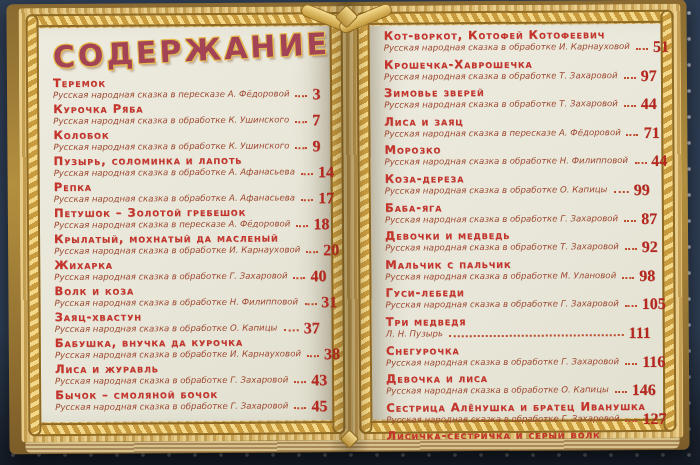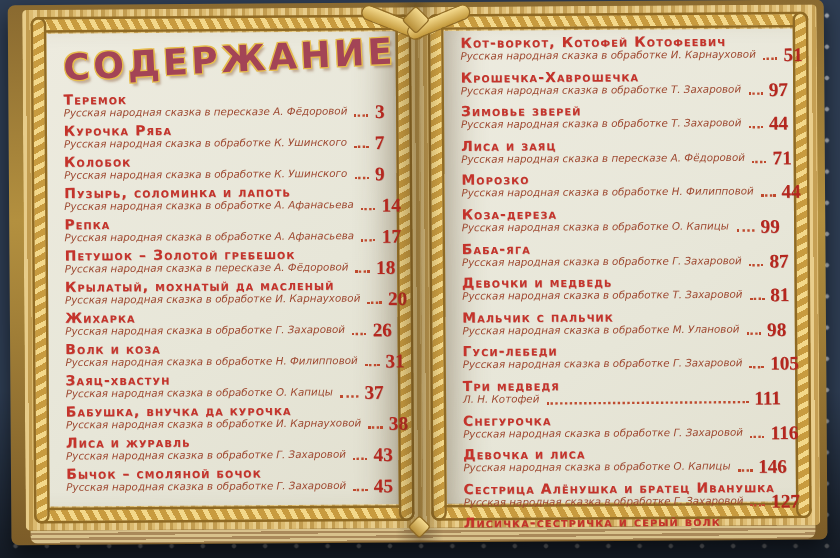--- a/index.html
+++ b/index.html
@@ -160,21 +160,21 @@
       <span class="entry-dots"></span>
       <span class="entry-num">20</span>
     </div>
   </div>
 
   <div class="entry">
     <div class="entry-title">Жихарка</div>
     <div class="entry-row">
       <span class="entry-sub">Русская народная сказка в обработке Г. Захаровой</span>
       <span class="entry-dots"></span>
-      <span class="entry-num">26</span>
+      <span class="entry-num">40</span>
     </div>
   </div>
 
   <div class="entry">
     <div class="entry-title">Волк и коза</div>
     <div class="entry-row">
       <span class="entry-sub">Русская народная сказка в обработке Н. Филипповой</span>
       <span class="entry-dots"></span>
       <span class="entry-num">31</span>
     </div>
@@ -288,21 +288,21 @@
       <span class="entry-dots"></span>
       <span class="entry-num">87</span>
     </div>
   </div>
 
   <div class="entry">
     <div class="entry-title">Девочки и медведь</div>
     <div class="entry-row">
       <span class="entry-sub">Русская народная сказка в обработке Т. Захаровой</span>
       <span class="entry-dots"></span>
-      <span class="entry-num">81</span>
+      <span class="entry-num">92</span>
     </div>
   </div>
 
   <div class="entry">
     <div class="entry-title">Мальчик с пальчик</div>
     <div class="entry-row">
       <span class="entry-sub">Русская народная сказка в обработке М. Улановой</span>
       <span class="entry-dots"></span>
       <span class="entry-num">98</span>
     </div>
@@ -313,21 +313,21 @@
     <div class="entry-row">
       <span class="entry-sub">Русская народная сказка в обработке Г. Захаровой</span>
       <span class="entry-dots"></span>
       <span class="entry-num">105</span>
     </div>
   </div>
 
   <div class="entry">
     <div class="entry-title">Три медведя</div>
     <div class="entry-row">
-      <span class="entry-sub">Л. Н. Котофей</span>
+      <span class="entry-sub">Л. Н. Пузырь</span>
       <span class="entry-dots"></span>
       <span class="entry-num">111</span>
     </div>
   </div>
 
   <div class="entry">
     <div class="entry-title">Снегурочка</div>
     <div class="entry-row">
       <span class="entry-sub">Русская народная сказка в обработке Г. Захаровой</span>
       <span class="entry-dots"></span>

